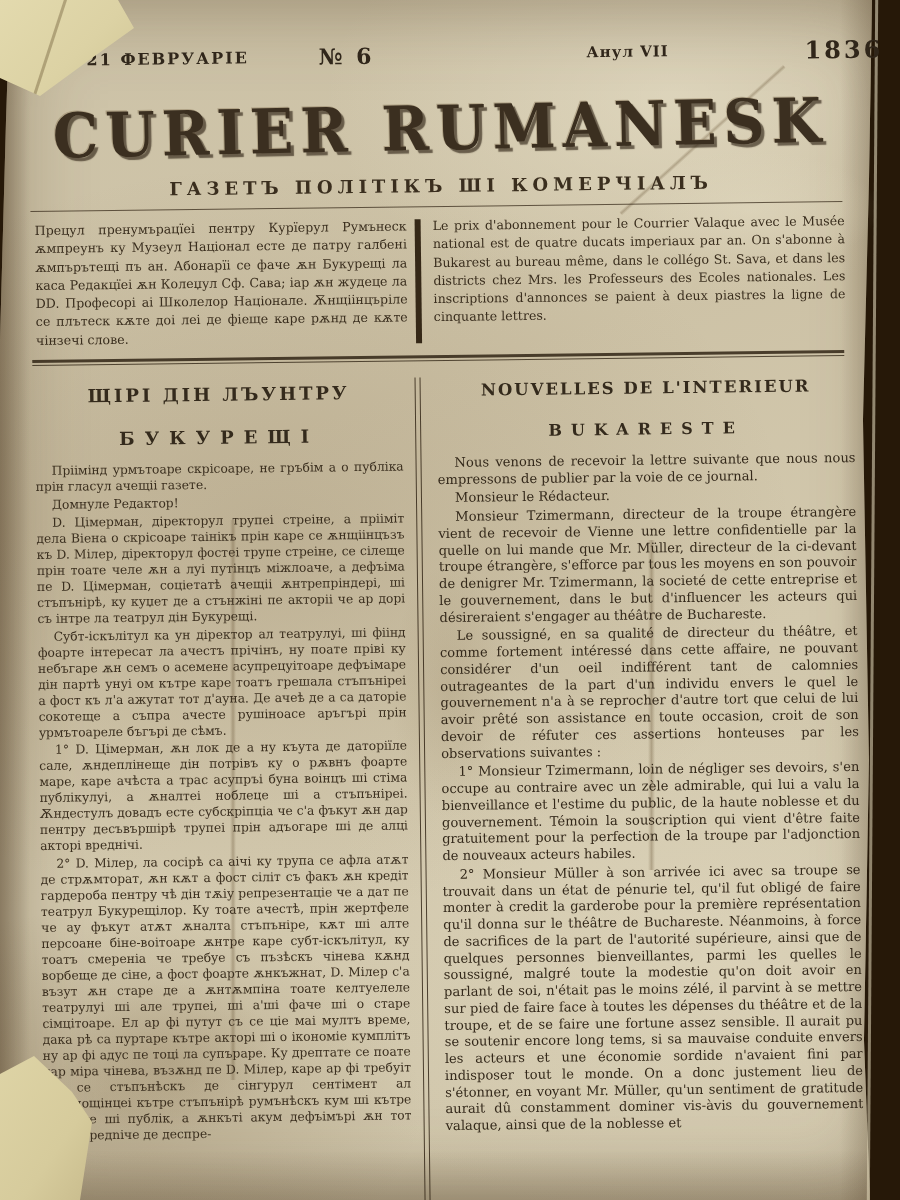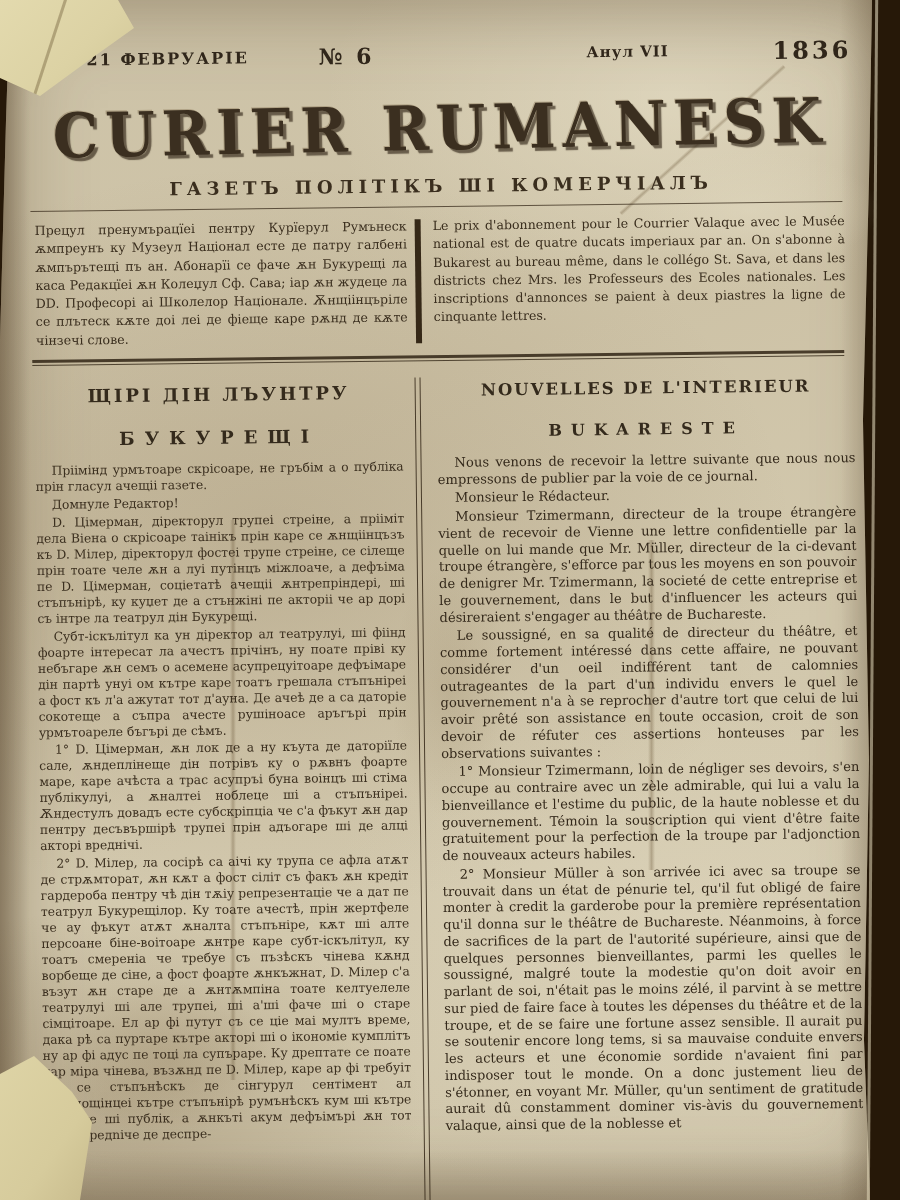--- a/index.html
+++ b/index.html
@@ -48,21 +48,21 @@
   }
   
   .content{
     position:absolute;left:28px;top:8px;width:822px;height:1185px;
     color:#30261a;transform:rotate(-0.7deg);transform-origin:50% 0;
   }
   .header-row{position:relative;height:38px;margin-top:34px;font-weight:bold;}
   .date-line{position:absolute;left:-14px;top:4px;font-size:16px;letter-spacing:2px;}
   .issue-no{position:absolute;left:290px;top:0px;font-size:22px;letter-spacing:3px;}
   .year-label{position:absolute;left:558px;top:3px;font-size:15px;letter-spacing:1px;}
-  .year{position:absolute;left:744px;top:-2px;font-size:24px;letter-spacing:3px;}
+  .year{position:absolute;left:776px;top:-2px;font-size:24px;letter-spacing:3px;}
   .masthead{
     text-align:center;margin-top:14px;
     font-size:57px;font-weight:bold;letter-spacing:7px;
     color:#3b2f20;
     text-shadow:-1px -1px 0 rgba(120,100,70,.35), 3px 3px 1px rgba(47,36,22,.65);
     transform:rotate(-0.5deg) scaleY(1.08);
     white-space:nowrap;
   }
   .subtitle{
     text-align:center;margin-top:14px;font-size:18px;font-weight:bold;letter-spacing:5px;

